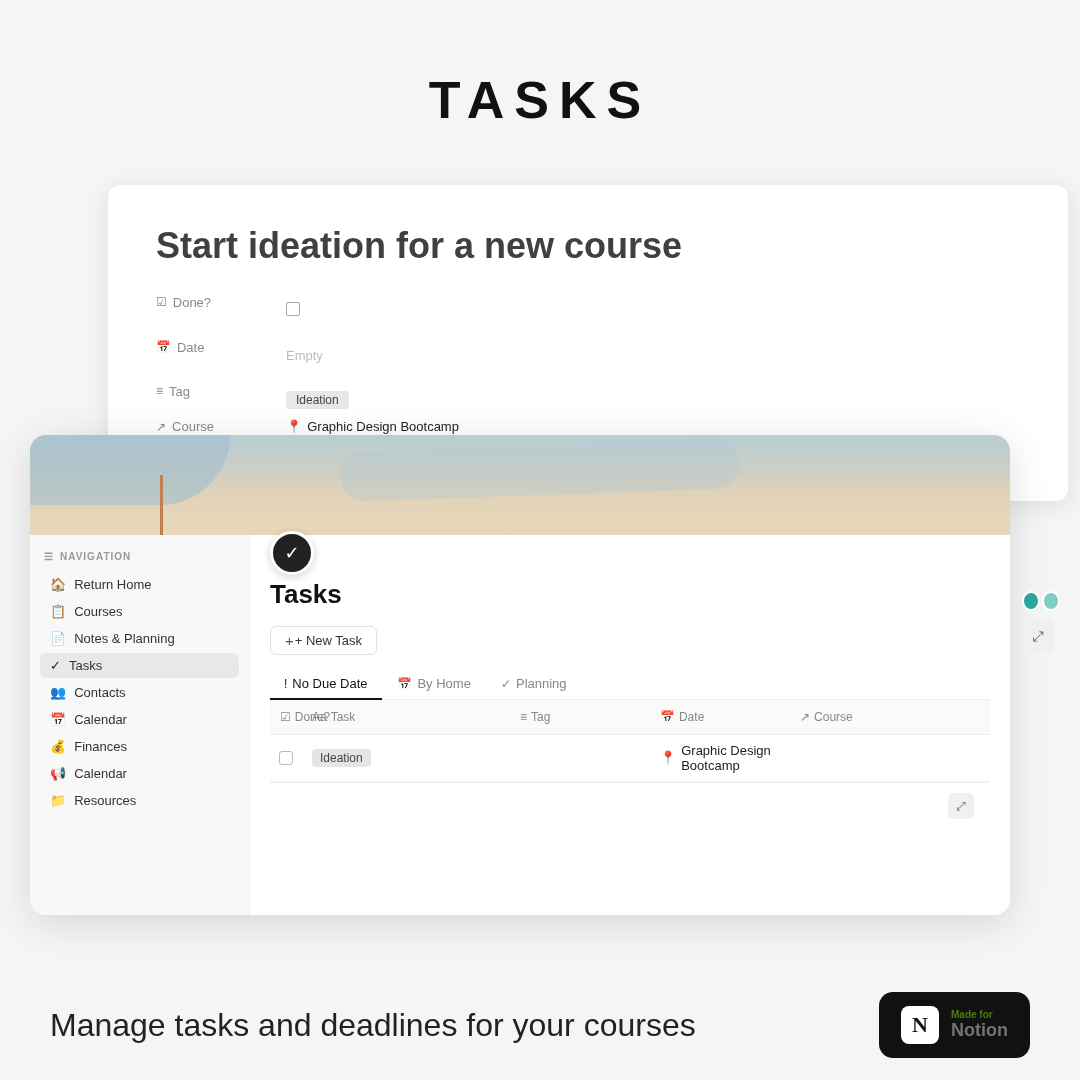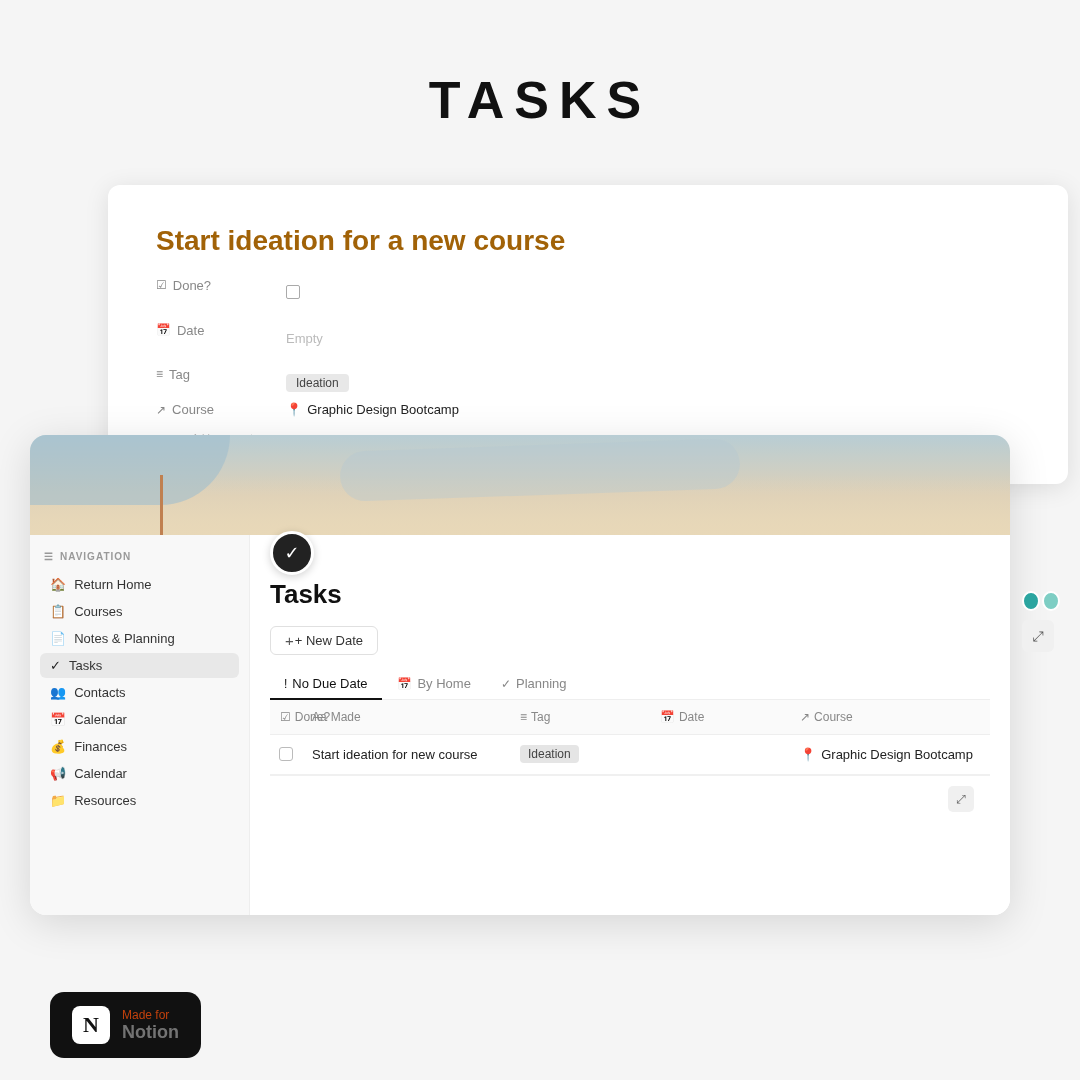--- a/index.html
+++ b/index.html
@@ -28,24 +28,24 @@
       top: 185px;
       left: 108px;
       width: 960px;
       background: #fff;
       border-radius: 12px;
       box-shadow: 0 4px 24px rgba(0,0,0,0.10);
       padding: 40px 48px 36px 48px;
       z-index: 2;
     }
     .top-card-title {
-      font-size: 28px;
+      font-size: 36px;
       font-weight: 700;
-      color: #a16207;
-      margin-bottom: 5px;
+      color: #404040;
+      margin-bottom: 12px;
     }
     .prop-row {
       display: flex;
       align-items: center;
       padding: 6px 0;
       font-size: 13px;
       color: #555;
     }
     .prop-label {
       width: 130px;
@@ -394,23 +394,23 @@
       font-size: 22px;
       font-weight: 900;
       color: #111;
       font-family: Georgia, serif;
     }
     .notion-text {
       display: flex;
       flex-direction: column;
     }
     .notion-made {
-      font-size: 12px;
-      color: #c2410c;
-      font-weight: 400;
+      font-size: 10px;
+      color: #4d7c0f;
+      font-weight: 700;
     }
     .notion-brand {
       font-size: 18px;
       font-weight: 700;
       color: #737373;
     }
 
     
     .main-card-inner {
       display: flex;
@@ -537,21 +537,21 @@
     <div class="content-col">
 
       <div class="card-icon-row">
         <div class="card-icon">✓</div>
       </div>
       <div class="card-db-title">Tasks</div>
 
       <div class="toolbar">
         <button class="btn-new-task">
           <span class="plus">+</span>
-          <span style="margin-left:-4px;">+ New Date</span>
+          <span style="margin-left:-4px;">+ New Task</span>
         </button>
       </div>
 
       <div class="tabs">
         <div class="tab active">
           <span class="tab-icon">!</span>
           <span>No Due Date</span>
         </div>
         <div class="tab">
           <span class="tab-icon">📅</span>
@@ -564,41 +564,40 @@
       </div>
 
       <div class="table-wrap">
         <div class="table-header">
           <div class="th">
             <span>☑</span>
             <span>Done?</span>
           </div>
           <div class="th">
             <span>Aa</span>
-            <span>Made</span>
+            <span>Task</span>
           </div>
           <div class="th">
             <span>≡</span>
             <span>Tag</span>
           </div>
           <div class="th">
             <span>📅</span>
             <span>Date</span>
           </div>
           <div class="th">
             <span>↗</span>
             <span>Course</span>
           </div>
         </div>
 
         <div class="table-row-data">
           <div class="td-checkbox">
             <span class="checkbox-sm"></span>
           </div>
-          <div class="td">Start ideation for new course</div>
           <div class="td">
             <span class="ideation-tag">Ideation</span>
           </div>
           <div class="td"></div>
           <div class="td">
             <div class="course-cell">
               <span class="course-dot">📍</span>
               <span>Graphic Design Bootcamp</span>
             </div>
           </div>
@@ -615,20 +614,21 @@
 
 <div class="right-btns">
   <div class="avatar-btn">
     <div class="avatar-circle av1"></div>
     <div class="avatar-circle av2"></div>
   </div>
   <div class="expand-btn">⤢</div>
 </div>
 
 <div class="bottom-bar">
+  <div class="tagline">Manage tasks and deadlines for your courses</div>
   <div class="notion-badge">
     <div class="notion-n">N</div>
     <div class="notion-text">
       <span class="notion-made">Made for</span>
       <span class="notion-brand">Notion</span>
     </div>
   </div>
 </div>
 
 </body></html>

